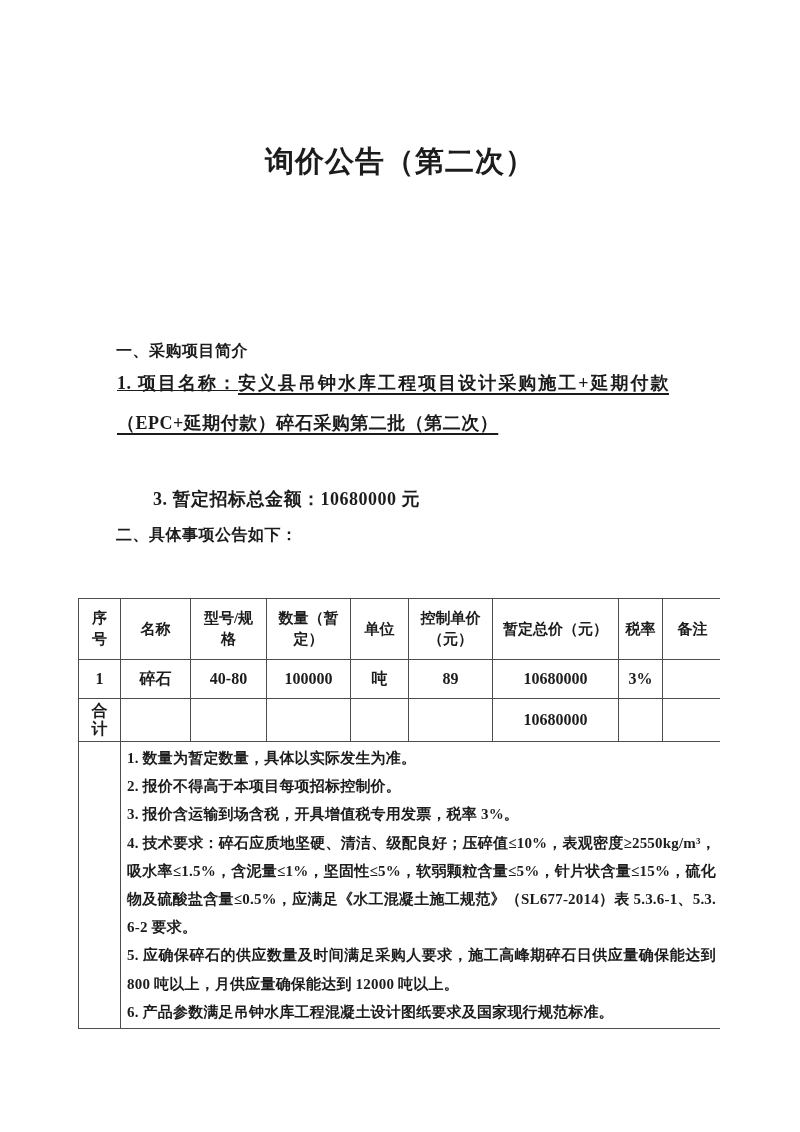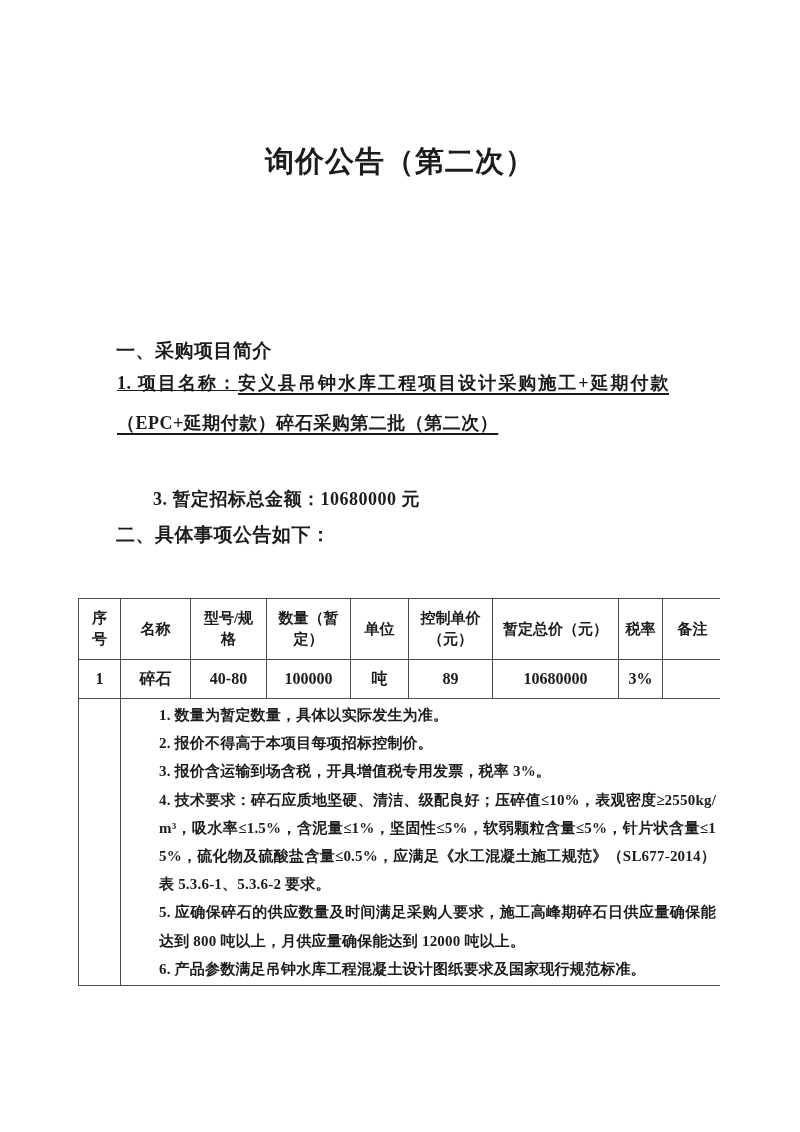--- a/index.html
+++ b/index.html
@@ -33,21 +33,21 @@
     top: 216px;
     left: 117px;
     width: 552px;
     text-align: justify;
     text-indent: 2em;
   }
   .u { text-decoration: underline; text-underline-offset: 4px; text-decoration-thickness: 1.5px; }
   .h-num {
     position: absolute;
     left: 116px;
-    font-size: 19px;
+    font-size: 16px;
     font-weight: 700;
     letter-spacing: 0.5px;
     line-height: 28px;
   }
   .item {
     position: absolute;
     left: 117px;
     width: 552px;
     text-align: justify;
   }
@@ -103,21 +103,20 @@
     vertical-align: top;
     padding: 6px 10px 6px 12px;
     height: 272px;
   }
   .note-line {
     font-size: 15px;
     font-weight: 600;
     line-height: 28.2px;
     letter-spacing: 0.2px;
     text-align: justify;
-    margin-left: 32px;
   }
 </style>
 </head>
 <body>
 
 <div class="page">
 
   <div class="doc-title">询价公告（第二次）</div>
 
 
@@ -160,20 +159,31 @@
         <td class="data-row">碎石</td>
         <td class="data-row">40-80</td>
         <td class="data-row">100000</td>
         <td class="data-row">吨</td>
         <td class="data-row">89</td>
         <td class="data-row">10680000</td>
         <td class="data-row">3%</td>
         <td class="data-row"></td>
       </tr>
       <tr>
+        <td class="total-cell"><span class="stack">合计</span></td>
+        <td class="total-cell"></td>
+        <td class="total-cell"></td>
+        <td class="total-cell"></td>
+        <td class="total-cell"></td>
+        <td class="total-cell"></td>
+        <td class="total-cell">10680000</td>
+        <td class="total-cell"></td>
+        <td class="total-cell"></td>
+      </tr>
+      <tr>
         <td></td>
         <td class="notes-cell" colspan="8">
           <div class="note-line">1. 数量为暂定数量，具体以实际发生为准。</div>
           <div class="note-line">2. 报价不得高于本项目每项招标控制价。</div>
           <div class="note-line">3. 报价含运输到场含税，开具增值税专用发票，税率 3%。</div>
           <div class="note-line">4. 技术要求：碎石应质地坚硬、清洁、级配良好；压碎值≤10%，表观密度≥2550kg/m³，吸水率≤1.5%，含泥量≤1%，坚固性≤5%，软弱颗粒含量≤5%，针片状含量≤15%，硫化物及硫酸盐含量≤0.5%，应满足《水工混凝土施工规范》（SL677-2014）表 5.3.6-1、5.3.6-2 要求。</div>
           <div class="note-line">5. 应确保碎石的供应数量及时间满足采购人要求，施工高峰期碎石日供应量确保能达到 800 吨以上，月供应量确保能达到 12000 吨以上。</div>
           <div class="note-line">6. 产品参数满足吊钟水库工程混凝土设计图纸要求及国家现行规范标准。</div>
         </td>
       </tr>

